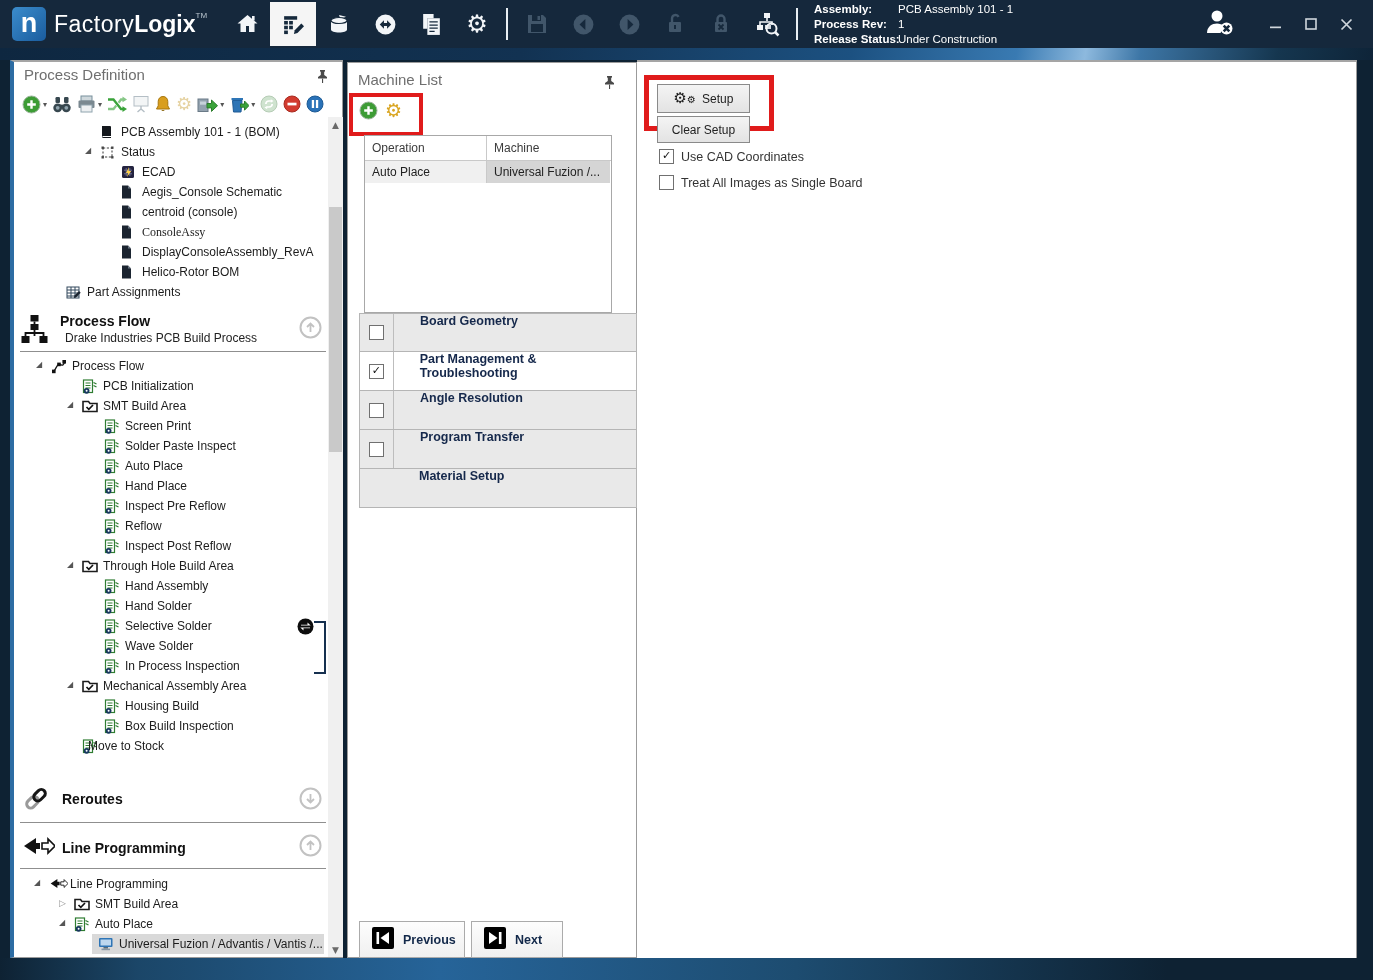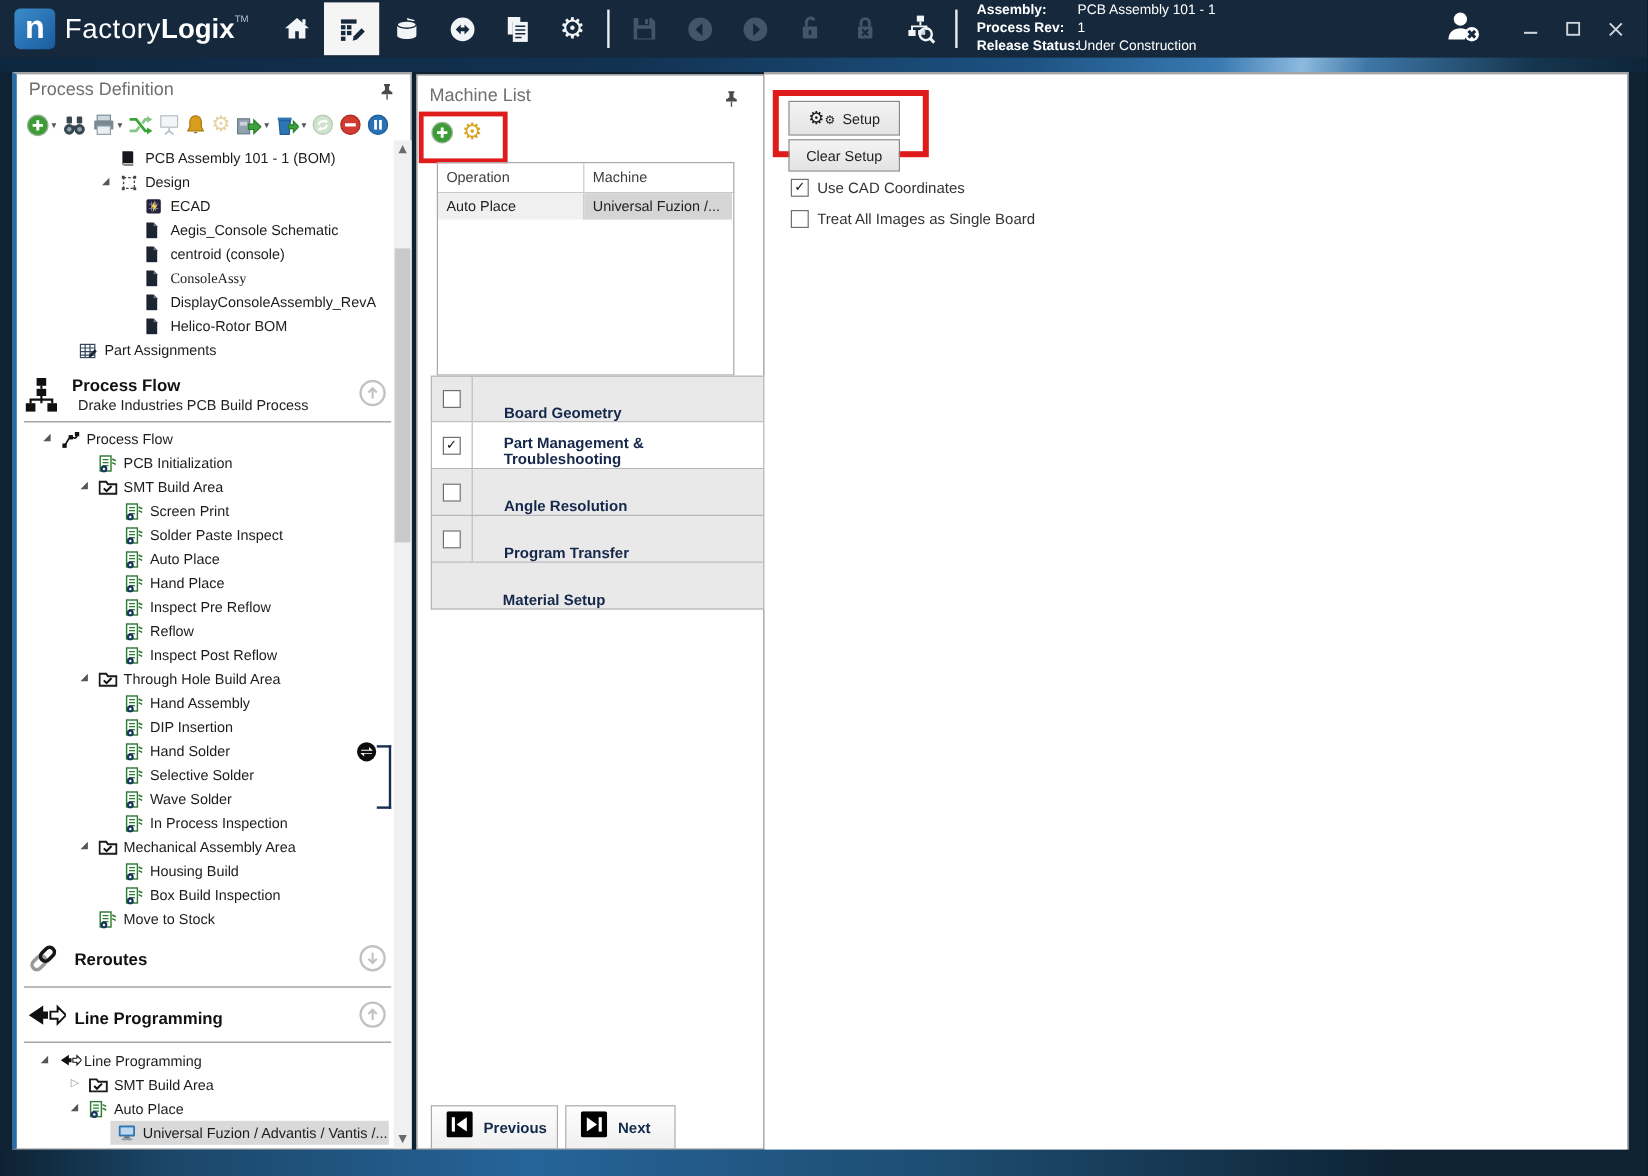--- a/index.html
+++ b/index.html
@@ -69,21 +69,21 @@
   #ml-table{position:absolute;left:16px;top:72px;width:246px;height:176px;border:1px solid #a8a8a8;font-size:12px;}
   .ml-hrow{display:flex;height:24px;border-bottom:1px solid #c9c9c9;}
   .ml-hcell{line-height:24px;padding-left:7px;color:#3c3c3c;box-sizing:border-box;}
   .ml-row{display:flex;height:22px;cursor:pointer;}
   .ml-cell{line-height:22px;padding-left:7px;box-sizing:border-box;color:#222;}
   .c-op{width:122px;border-right:1px solid #c9c9c9;}
   .c-ma{width:123px;}
   
   #sections{position:absolute;left:11px;top:250px;width:278px;}
   .sec-row{position:relative;height:39px;background:#e9e9e9;border:1px solid #b5b5b5;border-top:none;
-    display:flex;align-items:flex-end;cursor:pointer;box-sizing:border-box;}
+    display:flex;align-items:flex-start;cursor:pointer;box-sizing:border-box;}
   .sec-row:first-child{border-top:1px solid #b5b5b5;}
   .sec-row.sel{background:#fff;}
   .cbcol{width:33px;align-self:stretch;display:flex;align-items:center;justify-content:center;border-right:1px solid #bdbdbd;}
   .cbcol.nodiv{border-right:none;}
   .cb{width:13px;height:13px;background:#fff;border:1px solid #707070;font:bold 11px "DejaVu Sans",sans-serif;
     line-height:12px;text-align:center;color:#111;cursor:pointer;}
   .sec-label{margin-left:26px;font-size:12.5px;font-weight:bold;color:#15284b;}
   
   .navbtn{position:absolute;top:858px;height:37px;background:linear-gradient(#fdfdfd,#f0f0f0);
     border:1px solid #ababab;display:flex;align-items:center;padding:15px 12px;gap:9px;cursor:pointer;box-sizing:border-box;}
@@ -352,21 +352,21 @@
         </div>
         <div class="trow">
           <span class="exp open" style="left:71px;">◢</span>
           <span class="ic" style="left:86px;"><svg width="15" height="15">
               <rect x="3" y="3" width="9" height="9" fill="none" stroke="#444" stroke-width="1.1" stroke-dasharray="2.2 1.6"></rect>
               <rect x="1.5" y="1.5" width="2.4" height="2.4" fill="#444"></rect>
               <rect x="11.1" y="1.5" width="2.4" height="2.4" fill="#444"></rect>
               <rect x="1.5" y="11.1" width="2.4" height="2.4" fill="#444"></rect>
               <rect x="11.1" y="11.1" width="2.4" height="2.4" fill="#444"></rect>
             </svg></span>
-          <span class="tlabel" style="left:107px;">Design</span>
+          <span class="tlabel" style="left:107px;">Status</span>
         </div>
         <div class="trow">
           <span class="ic" style="left:107px;"><svg width="14" height="14">
               <rect x="1" y="1" width="12" height="12" rx="1.5" fill="#23233f"></rect>
               <path d="M3 5.2h8M3 8.8h8M5.2 3v8M8.8 3v8" stroke="#7d7da0" stroke-width=".8"></path>
               <polygon points="8,2 5,8 7.1,8 6,12 10.2,6 7.7,6" fill="#ffd34d"></polygon>
             </svg></span>
           <span class="tlabel" style="left:128px;">ECAD</span>
         </div>
         <div class="trow">
@@ -549,30 +549,20 @@
           <span class="tlabel" style="left:111px;">Hand Assembly</span>
         </div>
         <div class="trow">
           <span class="ic" style="left:90px;"><svg width="16" height="15">
               <rect x="1.5" y="1" width="9" height="12.5" fill="#fff" stroke="#2f7d32" stroke-width="1.2"></rect>
               <path d="M3.5 4h5M3.5 6.5h5M3.5 9h5" stroke="#2f7d32" stroke-width="1.1"></path>
               <path d="M11.5 3.5l3 1.5M11.5 6.5l3 1.5" stroke="#2f7d32" stroke-width="1.3"></path>
               <circle cx="4.6" cy="11.8" r="2.9" fill="#17375e"></circle>
               <circle cx="4.6" cy="11.8" r="1" fill="#fff"></circle>
             </svg></span>
-          <span class="tlabel" style="left:111px;">DIP Insertion</span>
-        </div>
-        <div class="trow">
-          <span class="ic" style="left:90px;"><svg width="16" height="15">
-              <rect x="1.5" y="1" width="9" height="12.5" fill="#fff" stroke="#2f7d32" stroke-width="1.2"></rect>
-              <path d="M3.5 4h5M3.5 6.5h5M3.5 9h5" stroke="#2f7d32" stroke-width="1.1"></path>
-              <path d="M11.5 3.5l3 1.5M11.5 6.5l3 1.5" stroke="#2f7d32" stroke-width="1.3"></path>
-              <circle cx="4.6" cy="11.8" r="2.9" fill="#17375e"></circle>
-              <circle cx="4.6" cy="11.8" r="1" fill="#fff"></circle>
-            </svg></span>
           <span class="tlabel" style="left:111px;text-align:right;">Hand Solder</span>
         </div>
         <div class="trow">
           <span class="ic" style="left:90px;"><svg width="16" height="15">
               <rect x="1.5" y="1" width="9" height="12.5" fill="#fff" stroke="#2f7d32" stroke-width="1.2"></rect>
               <path d="M3.5 4h5M3.5 6.5h5M3.5 9h5" stroke="#2f7d32" stroke-width="1.1"></path>
               <path d="M11.5 3.5l3 1.5M11.5 6.5l3 1.5" stroke="#2f7d32" stroke-width="1.3"></path>
               <circle cx="4.6" cy="11.8" r="2.9" fill="#17375e"></circle>
               <circle cx="4.6" cy="11.8" r="1" fill="#fff"></circle>
             </svg></span>
@@ -627,21 +617,21 @@
           <span class="tlabel" style="left:111px;">Box Build Inspection</span>
         </div>
         <div class="trow">
           <span class="ic" style="left:68px;"><svg width="16" height="15">
               <rect x="1.5" y="1" width="9" height="12.5" fill="#fff" stroke="#2f7d32" stroke-width="1.2"></rect>
               <path d="M3.5 4h5M3.5 6.5h5M3.5 9h5" stroke="#2f7d32" stroke-width="1.1"></path>
               <path d="M11.5 3.5l3 1.5M11.5 6.5l3 1.5" stroke="#2f7d32" stroke-width="1.3"></path>
               <circle cx="4.6" cy="11.8" r="2.9" fill="#17375e"></circle>
               <circle cx="4.6" cy="11.8" r="1" fill="#fff"></circle>
             </svg></span>
-          <span class="tlabel" style="left:89px;text-align:center;">Move to Stock</span>
+          <span class="tlabel" style="left:74px;text-align:center;">Move to Stock</span>
         </div>
       </div>
 
     <span class="abs" style="left:283px;top:556px;"><svg width="17" height="17">
           <circle cx="8.5" cy="8.5" r="8" fill="#0d0d0d"></circle>
           <path d="M4 6.8h6.5V4.6l3.2 3H4zM13 10.2H6.5v2.2l-3.2-3H13z" fill="#fff"></path>
         </svg></span>
     <div class="abs" style="left:300px;top:559px;width:10px;height:49px;border-top:2.5px solid #16304f;border-right:2.5px solid #16304f;border-bottom:2.5px solid #16304f;"></div>
 
     <div class="abs" style="left:7px;top:722px;"><svg width="30" height="28" viewBox="0 0 30 28">

